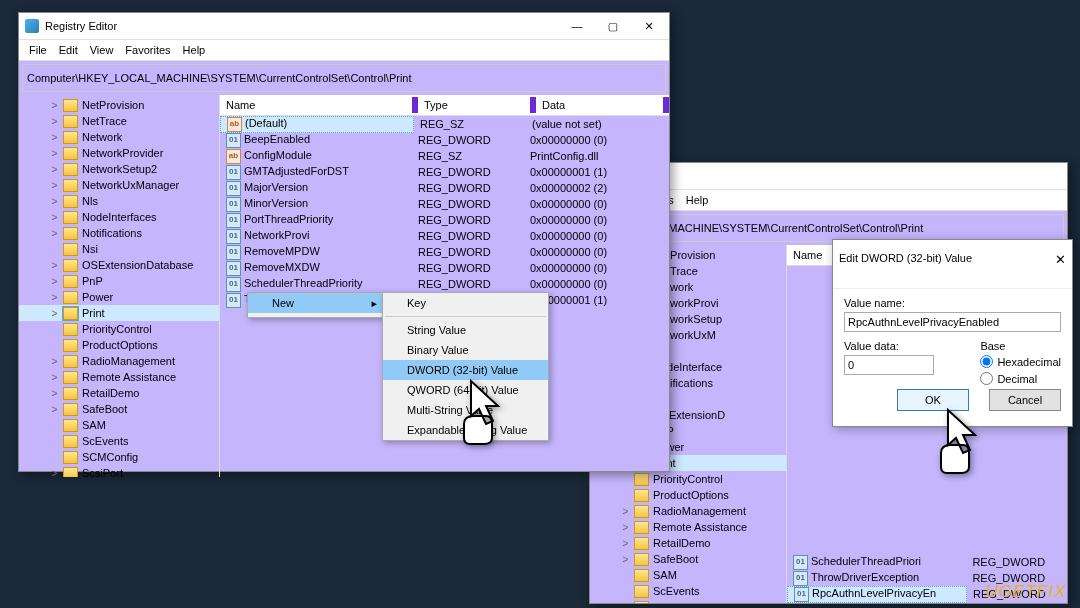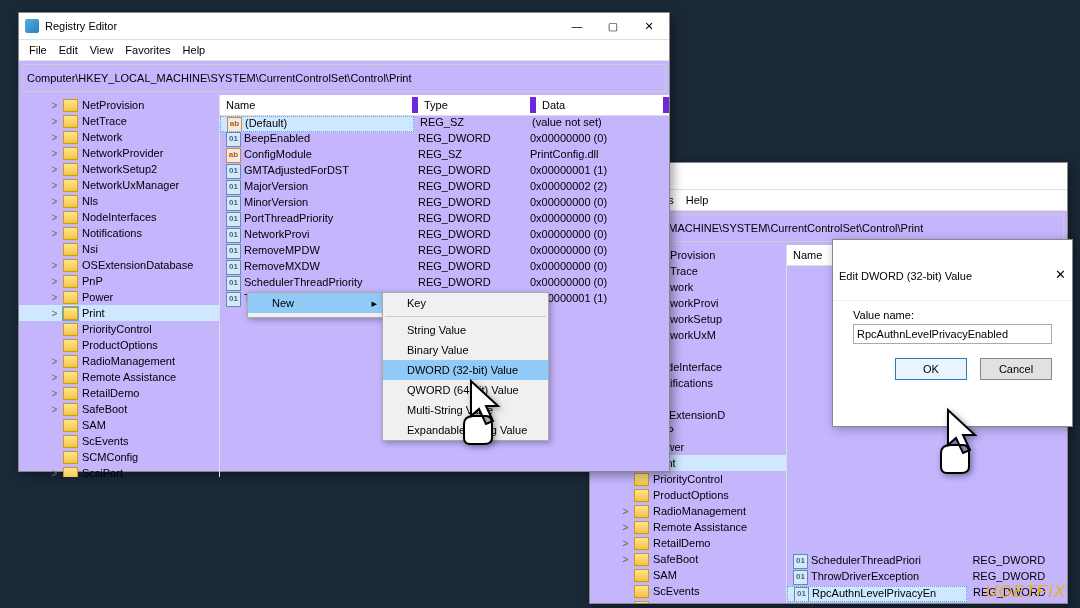--- a/index.html
+++ b/index.html
@@ -21,42 +21,42 @@
 .tree-row{display:flex;align-items:center;height:16px;padding-left:44px;white-space:nowrap;position:relative}
 .tree-row .exp{position:absolute;left:30px;width:11px;text-align:center;color:#666;font-size:10px}
 .tree-row .fold{width:13px;height:11px;background:linear-gradient(#fde68f,#f5c444);border:1px solid #cc9a1a;margin-right:4px;flex-shrink:0}
 .tree-row.sel{background:#cde8ff}
 .tree-row.sel .fold{outline:1px solid #5aa7e0}
 .list{flex:1;overflow:hidden;padding:0}
 .list-hdr{display:flex;border-bottom:1px solid #ddd;height:20px;align-items:center;background:#fff}
 .list-hdr .col{padding:2px 6px;border-right:6px solid #6d28d9}
 .c1{width:180px}.c2{width:100px}.c3{flex:1}
 .win2 .c1{width:170px}.win2 .c2{width:90px}
-.list-row{display:flex;height:16px;}
+.list-row{display:flex;height:16px;align-items:center}
 .list-row .col{padding:0 6px;white-space:nowrap;overflow:hidden}
 .rico{width:13px;height:13px;display:inline-block;vertical-align:middle;margin-right:3px;background:#d8e8f5;border:1px solid #5a8fba;font-size:8px;text-align:center;line-height:11px;color:#3a6a9a;font-weight:bold}
 .rico.sz{background:#fde8d8;border-color:#c08a5a;color:#a0602a}
 .list-row.sel .col:first-child{background:#cde8ff;border:1px dotted #5aa7e0}
 .ctxmenu{position:absolute;background:#f0f0f0;border:1px solid #aaa;box-shadow:2px 2px 6px rgba(0,0,0,0.3)}
 .ctx1{left:247px;top:292px;width:135px;height:24px}
 .ctx2{left:382px;top:292px;width:165px}
 .ctxitem{padding:4px 20px 4px 24px;white-space:nowrap}
 .ctxitem.hl{background:#91c9f7}
 .ctxitem.arr::after{content:"▸";position:absolute;right:6px}
 .ctx2 .sep{height:1px;background:#ccc;margin:3px 2px}
 .dialog{position:absolute;left:832px;top:239px;width:239px;height:186px;background:#fff;border:1px solid #888;box-shadow:2px 2px 10px rgba(0,0,0,0.3)}
-.dlg-title{height:24px;display:flex;align-items:flex-end;padding:18px 6px;border-bottom:1px solid #eee}
+.dlg-title{height:24px;display:flex;align-items:flex-start;padding:12px 6px;border-bottom:1px solid #eee}
 .dlg-title span:first-child{flex:1}
-.dlg-body{padding:8px 20px}
+.dlg-body{padding:8px 11px}
 .dlg-lbl{margin-bottom:3px}
 .dlg-input{width:100%;border:1px solid #aaa;padding:2px 3px;font-size:11px;box-sizing:border-box;height:20px}
 .dlg-row{display:flex;margin-top:8px;gap:16px}
 .radio{display:flex;align-items:center;margin-bottom:4px}
 .radio input{margin:0 4px 0 0}
-.dlg-btns{display:flex;gap:13px;justify-content:flex-end;margin-top:14px}
+.dlg-btns{display:flex;gap:20px;justify-content:flex-end;}
 .dlg-btn{width:70px;height:20px;border:1px solid #888;background:#e1e1e1;font-size:11px;display:flex;align-items:center;justify-content:center}
 .dlg-btn.primary{border-color:#2a7db8;background:#e8f4ff}
 .cursor{position:absolute;pointer-events:none}
 .cursor svg{filter:drop-shadow(2px 2px 3px rgba(0,0,0,0.4))}
 .watermark{position:absolute;right:14px;bottom:6px;color:#eab308;font-size:17px;font-style:italic;letter-spacing:1px}
 </style>
 </head>
 <body>
 
 <div class="window win2">
@@ -254,20 +254,37 @@
 </div>
 
 <div class="dialog">
   <div class="dlg-title">
     <span>Edit DWORD (32-bit) Value</span>
     <span style="font-size:13px">✕</span>
   </div>
   <div class="dlg-body">
     <div class="dlg-lbl">Value name:</div>
     <input class="dlg-input" value="RpcAuthnLevelPrivacyEnabled" style="">
+    <div class="dlg-row">
+      <div style="flex:1">
+        <div class="dlg-lbl">Value data:</div>
+        <input class="dlg-input" style="width: 90px;" value="0">
+      </div>
+      <div>
+        <div class="dlg-lbl">Base</div>
+        <div class="radio">
+            <input type="radio" checked="" style="">
+            <span>Hexadecimal</span>
+          </div>
+        <div class="radio">
+            <input type="radio" style="">
+            <span>Decimal</span>
+          </div>
+      </div>
+    </div>
     <div class="dlg-btns">
       <div class="dlg-btn primary">OK</div>
       <div class="dlg-btn">Cancel</div>
     </div>
   </div>
 </div>
 
 <div class="window win1">
   <div class="titlebar">
     <span class="ico"></span>

